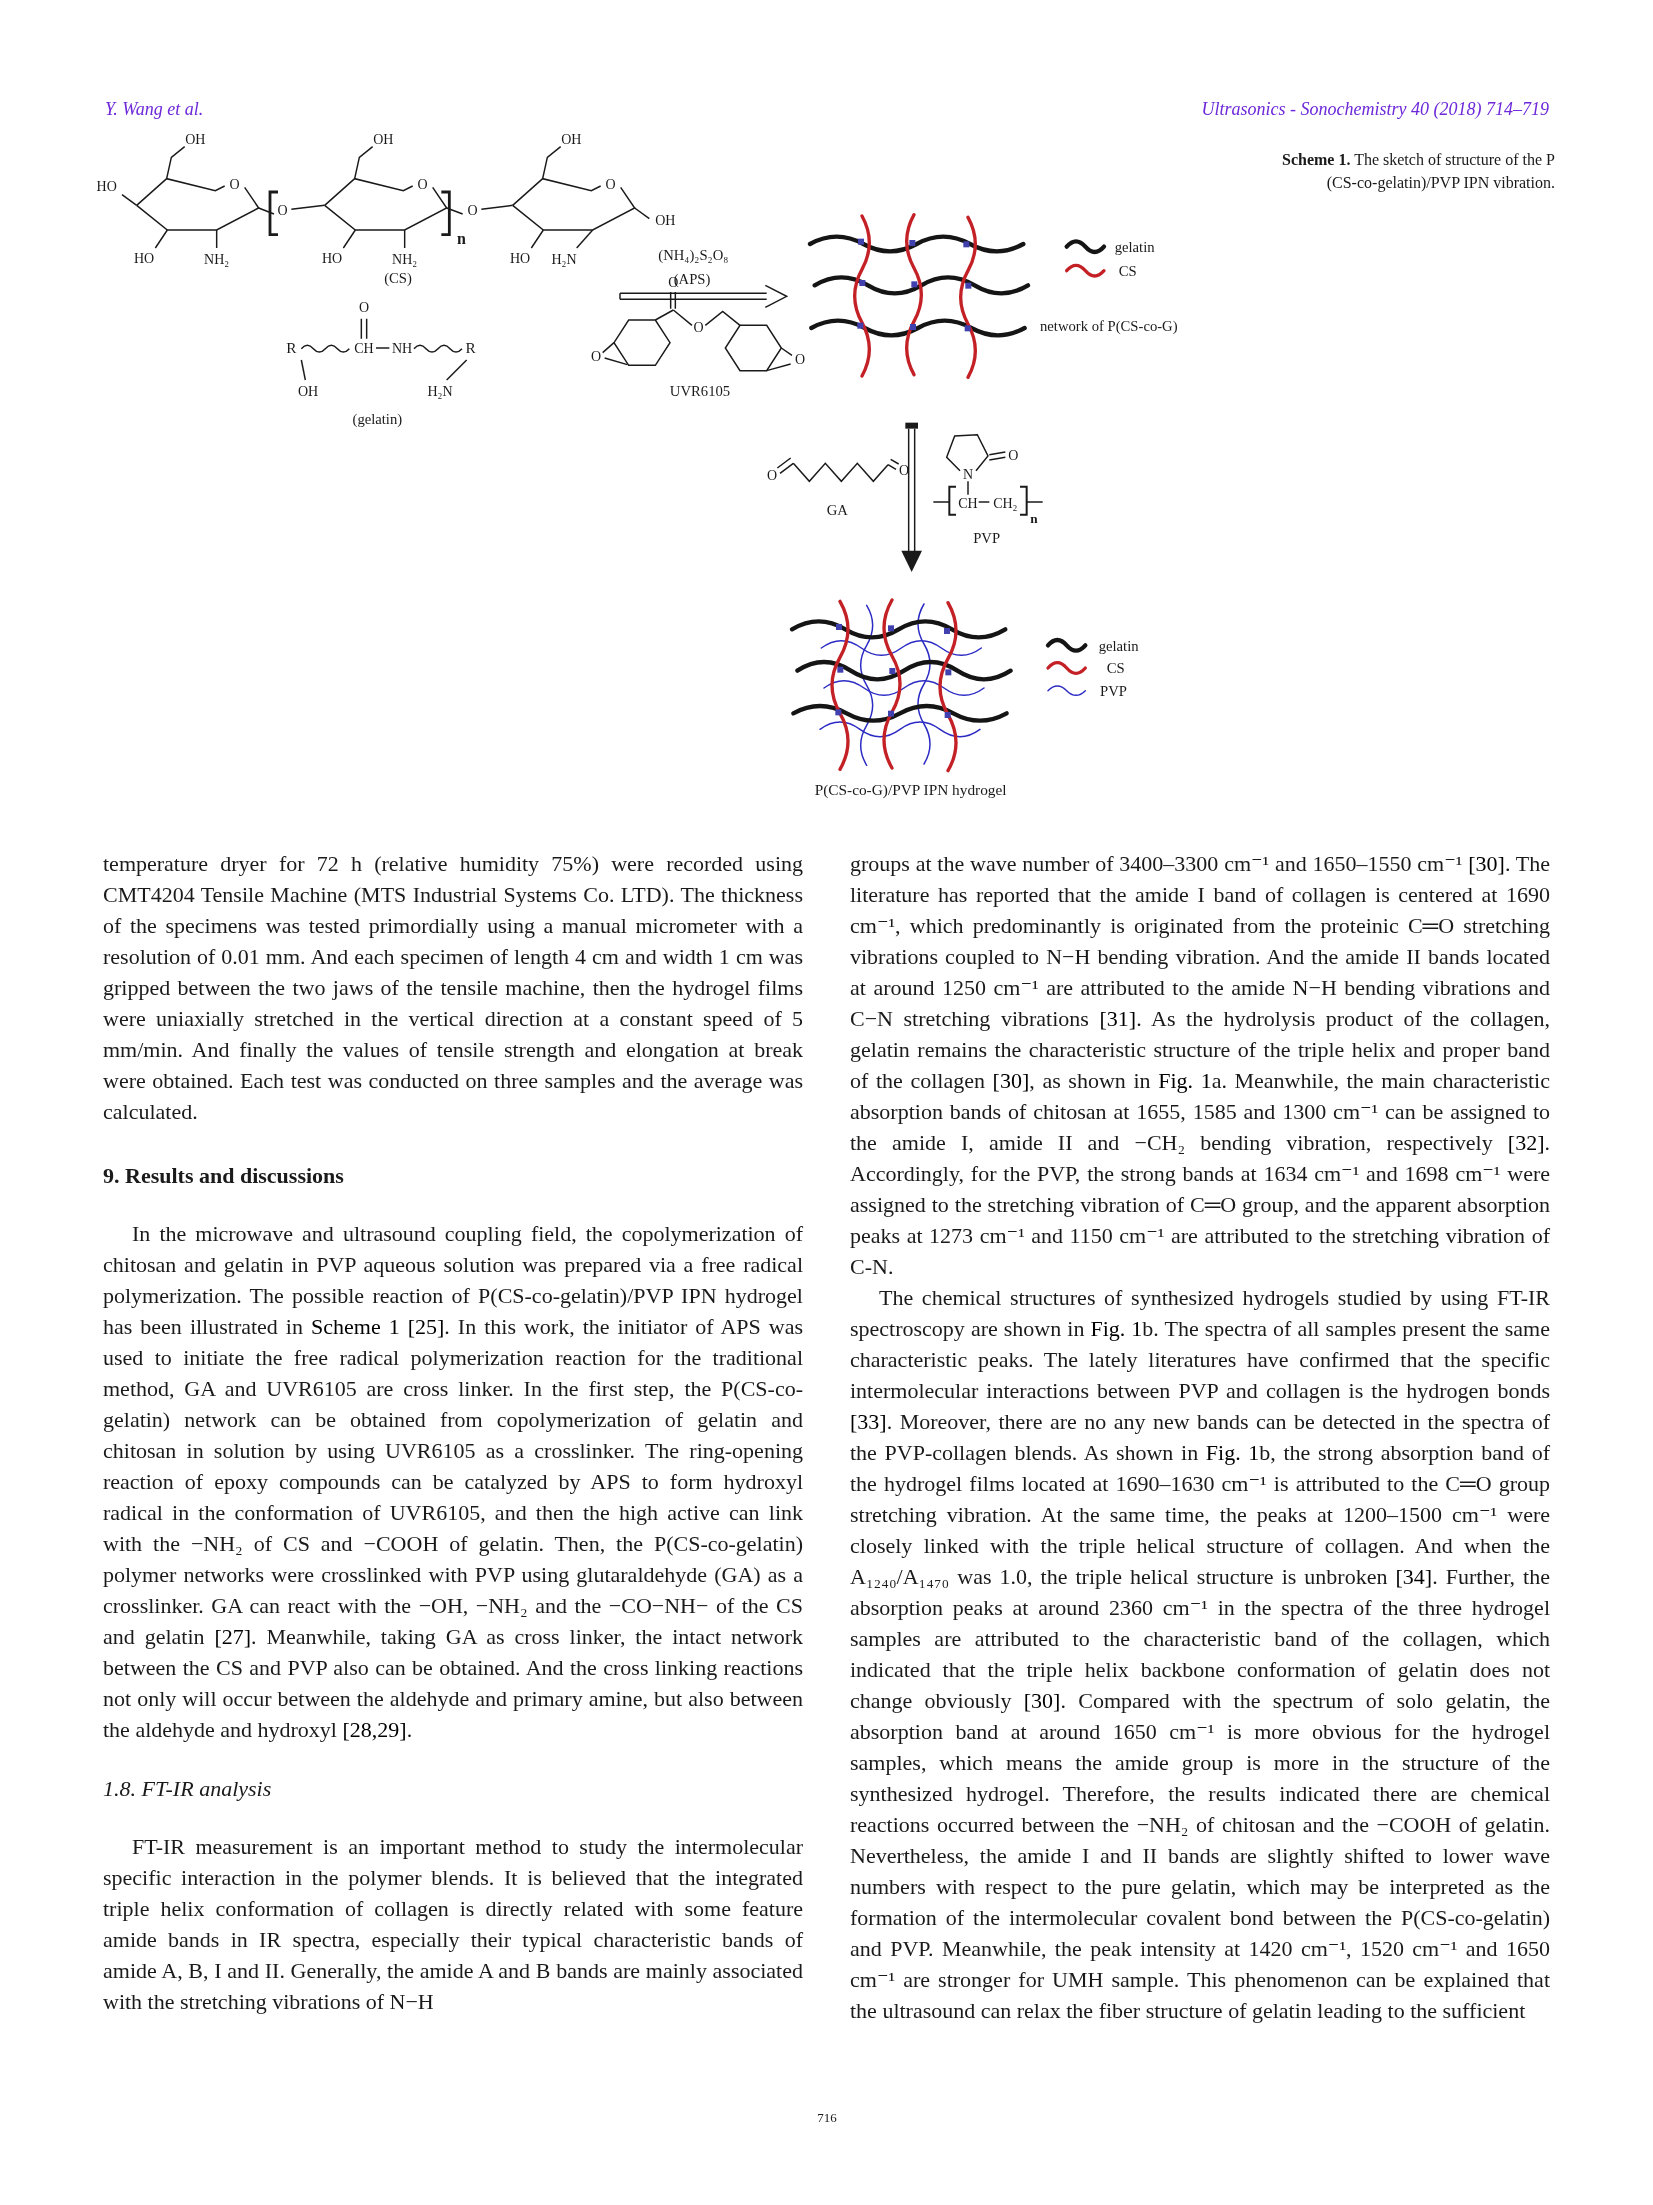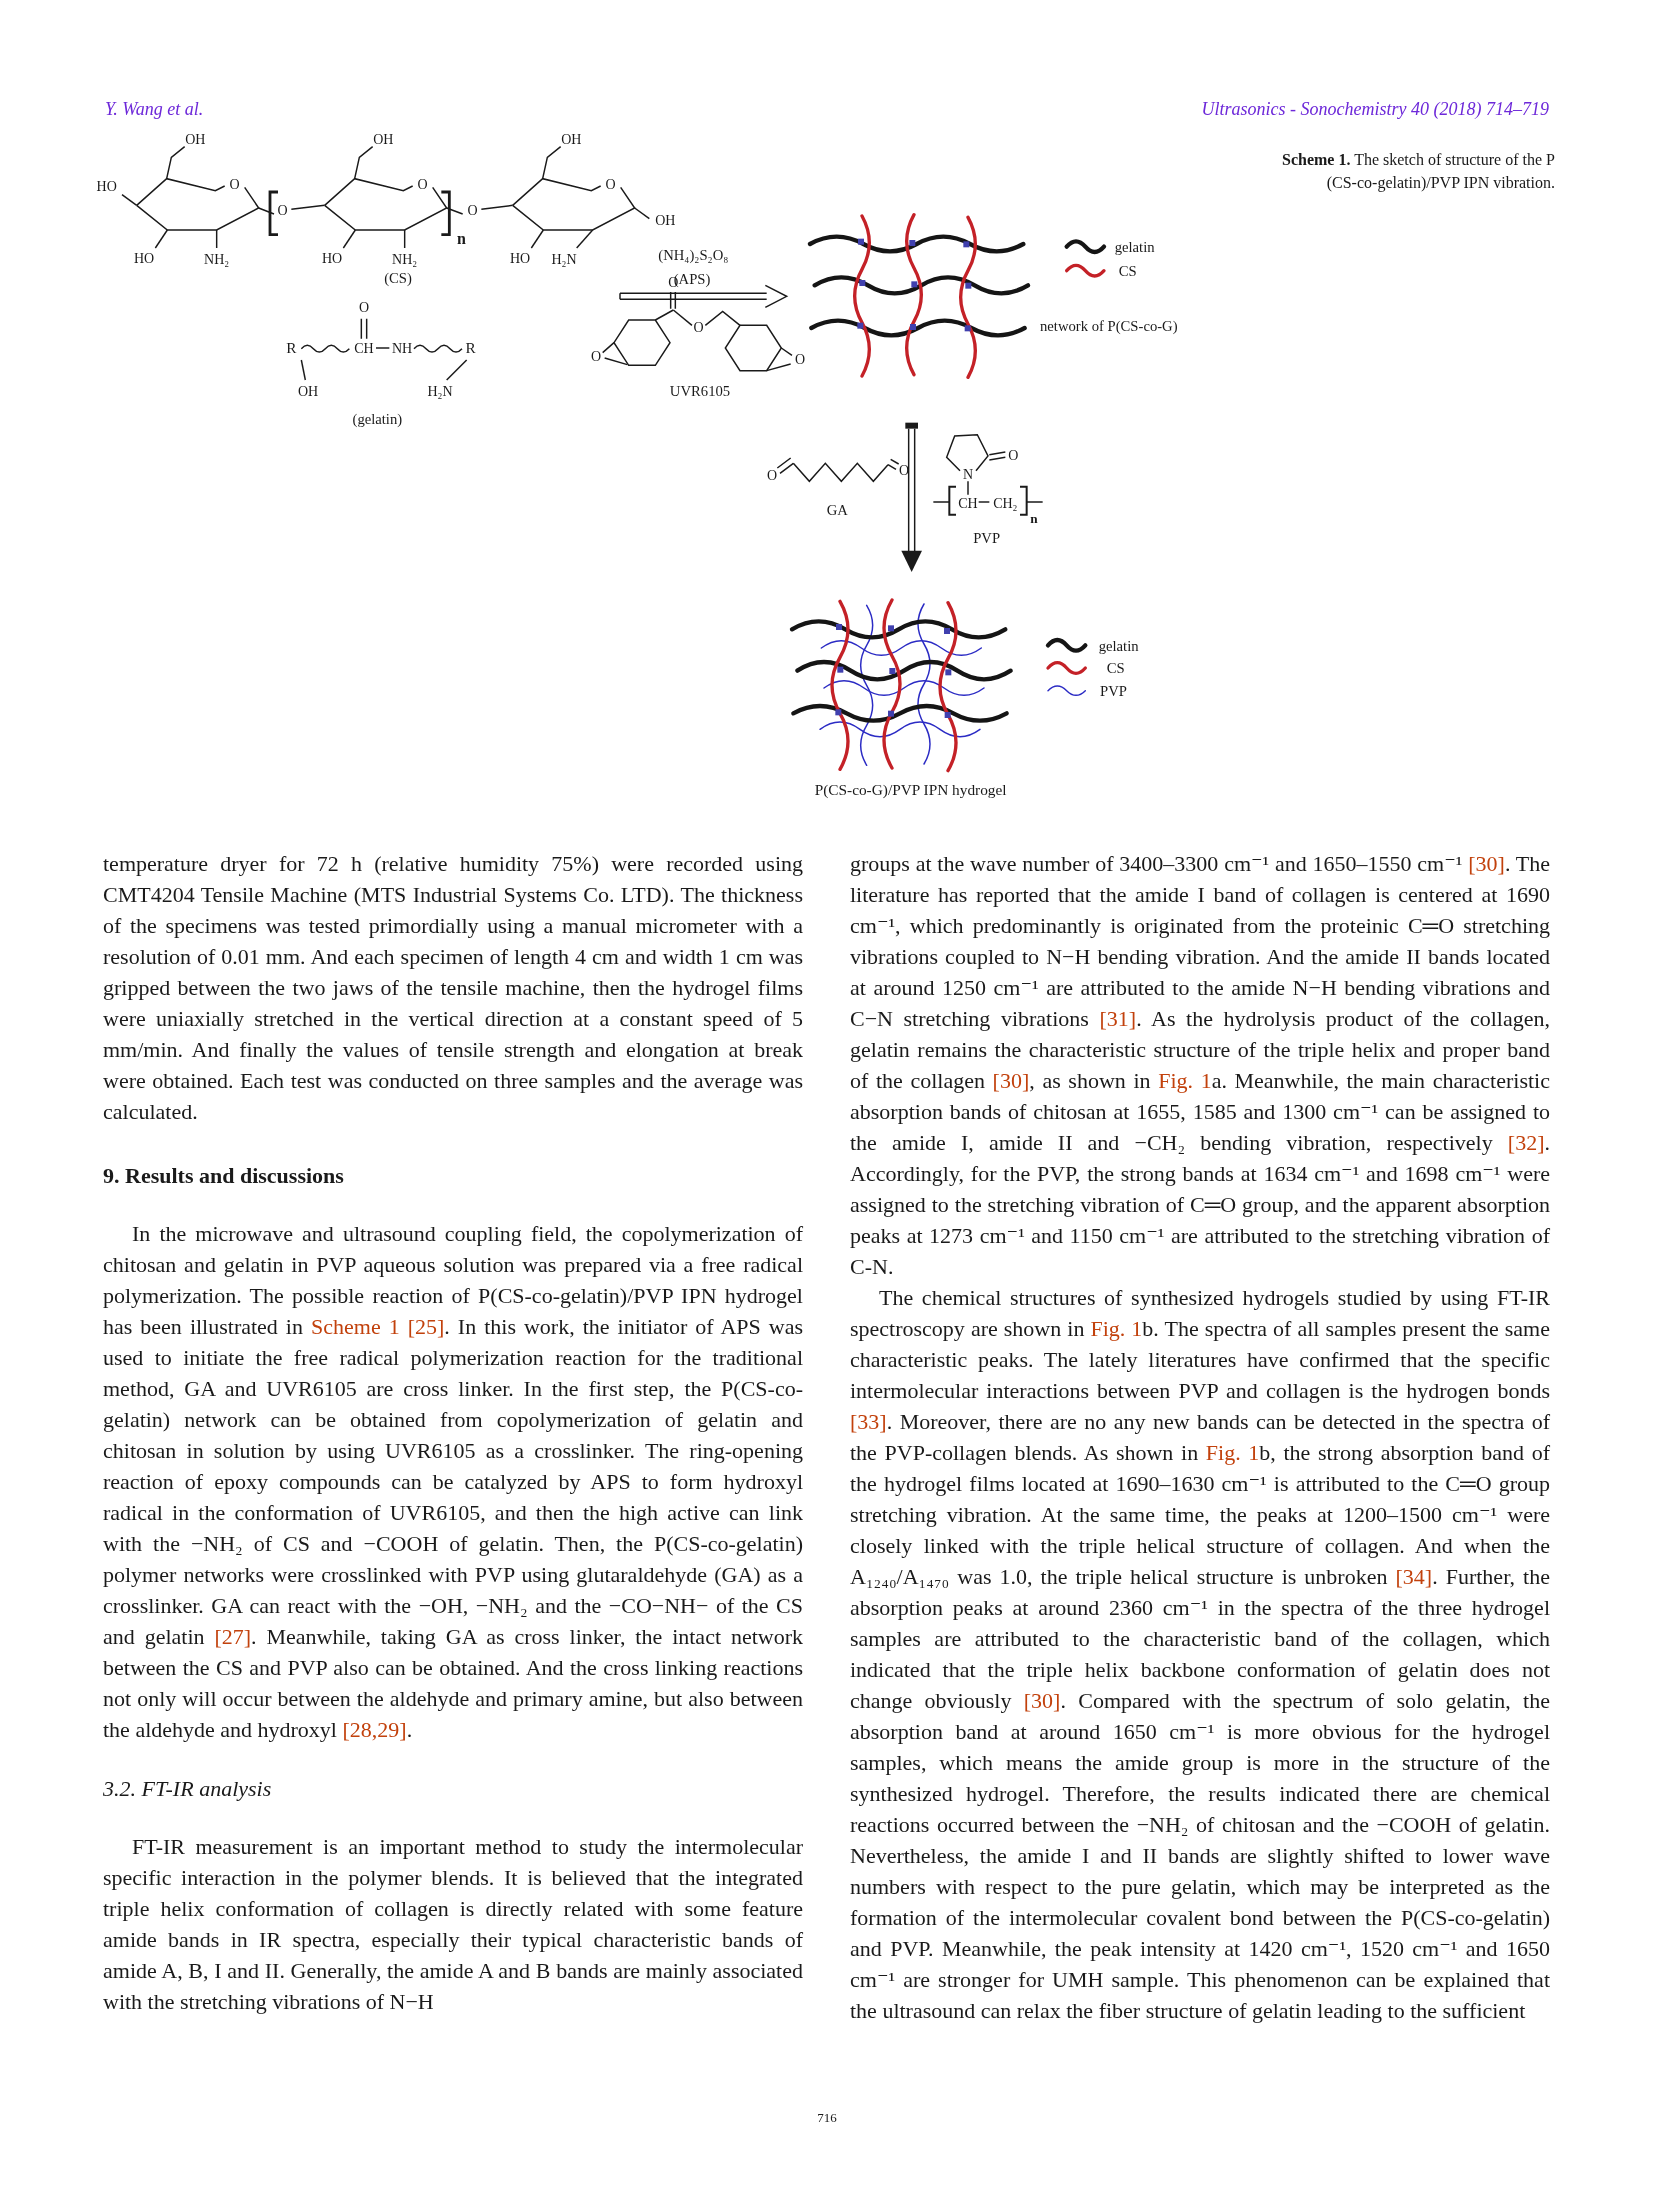--- a/index.html
+++ b/index.html
@@ -24,21 +24,21 @@
   svg.scheme .gel{stroke:#151515;stroke-width:6.5;}
   svg.scheme .cs{stroke-width:5;}
   svg.scheme .pvpl{stroke-width:2.2;}
   .col{position:absolute;top:848px;font-size:22px;line-height:31px;text-align:justify;}
   .col.left{left:103px;width:700px;}
   .col.right{left:850px;width:700px;}
   p.para{margin:0;}
   p.para.indent{text-indent:29px;}
   .h2{font-weight:bold;margin:33px 0 27px;}
   .h3{font-style:italic;margin:28px 0 27px;}
-  .ref{color:#c2410c;cursor:pointer;}
+  .ref{color:#000000;cursor:pointer;}
   .pagenum{position:absolute;top:2110px;left:0;width:1654px;text-align:center;font-size:13px;}
 </style>
 </head>
 <body>
 
 <div class="page">
 
   <div class="hdr left">Y. Wang et al.</div>
   <div class="hdr right">Ultrasonics - Sonochemistry 40 (2018) 714–719</div>
 
@@ -233,21 +233,21 @@
 
   <div class="caption">
     <b>Scheme 1.</b><span> The sketch of structure of the P</span><br>
     <span>(CS-co-gelatin)/PVP IPN vibration.</span>
   </div>
 
   <div class="col left">
       <p class="para"><span>temperature dryer for 72 h (relative humidity 75%) were recorded using CMT4204 Tensile Machine (MTS Industrial Systems Co. LTD). The thickness of the specimens was tested primordially using a manual micrometer with a resolution of 0.01 mm. And each specimen of length 4 cm and width 1 cm was gripped between the two jaws of the tensile machine, then the hydrogel films were uniaxially stretched in the vertical direction at a constant speed of 5 mm/min. And finally the values of tensile strength and elongation at break were obtained. Each test was conducted on three samples and the average was calculated.</span></p>
       <div class="h2">9. Results and discussions</div>
       <p class="para indent"><span>In the microwave and ultrasound coupling field, the copolymerization of chitosan and gelatin in PVP aqueous solution was prepared via a free radical polymerization. The possible reaction of P(CS-co-gelatin)/PVP IPN hydrogel has been illustrated in </span><span class="ref">Scheme 1</span><span> </span><span class="ref">[25]</span><span>. In this work, the initiator of APS was used to initiate the free radical polymerization reaction for the traditional method, GA and UVR6105 are cross linker. In the first step, the P(CS-co-gelatin) network can be obtained from copolymerization of gelatin and chitosan in solution by using UVR6105 as a crosslinker. The ring-opening reaction of epoxy compounds can be catalyzed by APS to form hydroxyl radical in the conformation of UVR6105, and then the high active can link with the −NH₂ of CS and −COOH of gelatin. Then, the P(CS-co-gelatin) polymer networks were crosslinked with PVP using glutaraldehyde (GA) as a crosslinker. GA can react with the −OH, −NH₂ and the −CO−NH− of the CS and gelatin </span><span class="ref">[27]</span><span>. Meanwhile, taking GA as cross linker, the intact network between the CS and PVP also can be obtained. And the cross linking reactions not only will occur between the aldehyde and primary amine, but also between the aldehyde and hydroxyl </span><span class="ref">[28,29]</span><span>.</span></p>
-      <div class="h3">3.2. FT-IR analysis</div>
+      <div class="h3">1.8. FT-IR analysis</div>
       <p class="para indent"><span>FT-IR measurement is an important method to study the intermolecular specific interaction in the polymer blends. It is believed that the integrated triple helix conformation of collagen is directly related with some feature amide bands in IR spectra, especially their typical characteristic bands of amide A, B, I and II. Generally, the amide A and B bands are mainly associated with the stretching vibrations of N−H</span></p>
     </div>
   <div class="col right">
       <p class="para"><span>groups at the wave number of 3400–3300 cm⁻¹ and 1650–1550 cm⁻¹ </span><span class="ref">[30]</span><span>. The literature has reported that the amide I band of collagen is centered at 1690 cm⁻¹, which predominantly is originated from the proteinic C═O stretching vibrations coupled to N−H bending vibration. And the amide II bands located at around 1250 cm⁻¹ are attributed to the amide N−H bending vibrations and C−N stretching vibrations </span><span class="ref">[31]</span><span>. As the hydrolysis product of the collagen, gelatin remains the characteristic structure of the triple helix and proper band of the collagen </span><span class="ref">[30]</span><span>, as shown in </span><span class="ref">Fig. 1</span><span>a. Meanwhile, the main characteristic absorption bands of chitosan at 1655, 1585 and 1300 cm⁻¹ can be assigned to the amide I, amide II and −CH₂ bending vibration, respectively </span><span class="ref">[32]</span><span>. Accordingly, for the PVP, the strong bands at 1634 cm⁻¹ and 1698 cm⁻¹ were assigned to the stretching vibration of C═O group, and the apparent absorption peaks at 1273 cm⁻¹ and 1150 cm⁻¹ are attributed to the stretching vibration of C-N.</span></p>
       <p class="para indent"><span>The chemical structures of synthesized hydrogels studied by using FT-IR spectroscopy are shown in </span><span class="ref">Fig. 1</span><span>b. The spectra of all samples present the same characteristic peaks. The lately literatures have confirmed that the specific intermolecular interactions between PVP and collagen is the hydrogen bonds </span><span class="ref">[33]</span><span>. Moreover, there are no any new bands can be detected in the spectra of the PVP-collagen blends. As shown in </span><span class="ref">Fig. 1</span><span>b, the strong absorption band of the hydrogel films located at 1690–1630 cm⁻¹ is attributed to the C═O group stretching vibration. At the same time, the peaks at 1200–1500 cm⁻¹ were closely linked with the triple helical structure of collagen. And when the A₁₂₄₀/A₁₄₇₀ was 1.0, the triple helical structure is unbroken </span><span class="ref">[34]</span><span>. Further, the absorption peaks at around 2360 cm⁻¹ in the spectra of the three hydrogel samples are attributed to the characteristic band of the collagen, which indicated that the triple helix backbone conformation of gelatin does not change obviously </span><span class="ref">[30]</span><span>. Compared with the spectrum of solo gelatin, the absorption band at around 1650 cm⁻¹ is more obvious for the hydrogel samples, which means the amide group is more in the structure of the synthesized hydrogel. Therefore, the results indicated there are chemical reactions occurred between the −NH₂ of chitosan and the −COOH of gelatin. Nevertheless, the amide I and II bands are slightly shifted to lower wave numbers with respect to the pure gelatin, which may be interpreted as the formation of the intermolecular covalent bond between the P(CS-co-gelatin) and PVP. Meanwhile, the peak intensity at 1420 cm⁻¹, 1520 cm⁻¹ and 1650 cm⁻¹ are stronger for UMH sample. This phenomenon can be explained that the ultrasound can relax the fiber structure of gelatin leading to the sufficient</span></p>
     </div>
 
   <div class="pagenum">716</div>
 </div>
 

